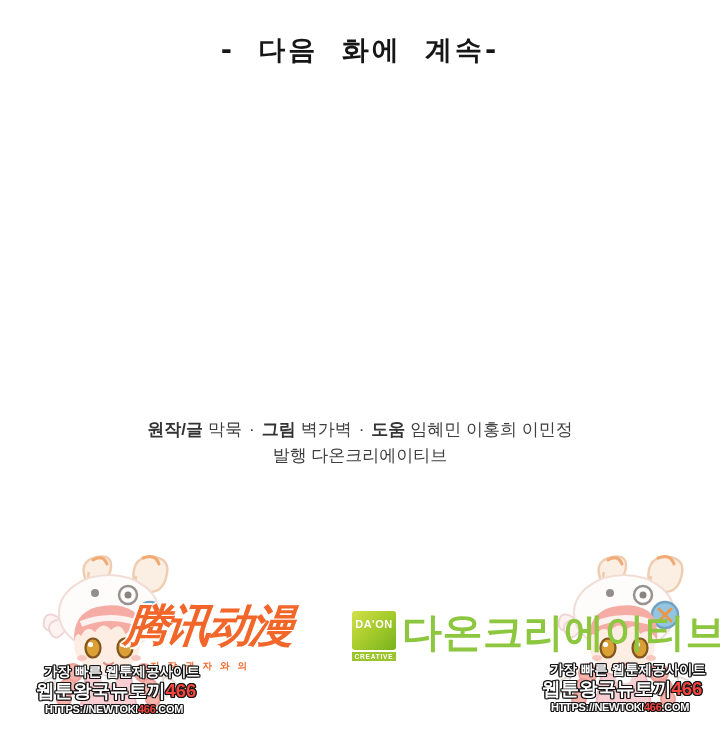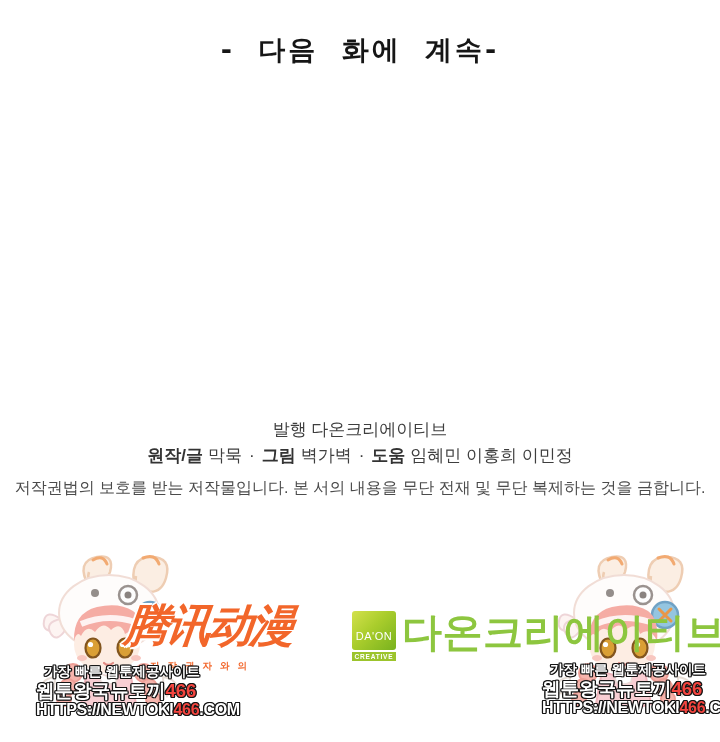--- a/index.html
+++ b/index.html
@@ -31,56 +31,55 @@
   .tencent-title{font-size:45px;font-weight:900;font-style:italic;letter-spacing:-3px;
     color:#f2662a;transform:skewX(-6deg);white-space:nowrap;
     text-shadow:2px 0 0 #fff,-2px 0 0 #fff,0 2px 0 #fff,0 -2px 0 #fff,2px 2px 0 #fff;}
   .tencent-tagline{margin-top:4px;margin-left:26px;font-size:9.5px;font-weight:bold;
     letter-spacing:8px;color:#f2662a;white-space:nowrap;}
 
   .daon{position:absolute;left:352px;top:611px;z-index:2;width:46px;}
   .daon-box{width:44px;height:39px;border-radius:3px;
     background:linear-gradient(135deg,#d3e14c 0%,#aacd2c 45%,#78b21e 100%);
     display:flex;align-items:flex-end;justify-content:center;}
-  .daon-box-title{font-size:11px;font-weight:400;color:#fff;letter-spacing:.5px;
-    padding-bottom:8px;}
+  .daon-box-title{font-size:11px;font-weight:700;color:#fff;letter-spacing:.5px;
+    padding-bottom:20px;}
   .daon-strip{margin-top:2px;width:44px;height:9px;background:#9cc42c;
     display:flex;align-items:center;justify-content:center;}
   .daon-strip-sub{font-size:6.5px;font-weight:800;color:#fff;letter-spacing:.8px;}
   .daon-wordmark{position:absolute;left:402px;top:605px;z-index:4;font-size:40px;
     font-weight:700;letter-spacing:.5px;color:#8dc63f;white-space:nowrap;}
 
   
   .wm{position:absolute;width:156px;text-align:center;z-index:5;font-weight:800;}
   .wm.left{left:36px;top:663px;}
   .wm.right{left:542px;top:661px;}
   .outl{color:#ffffff;
     text-shadow:-1.2px 0 #151515,1.2px 0 #151515,0 -1.2px #151515,0 1.2px #151515,
       -0.9px -0.9px #151515,0.9px -0.9px #151515,-0.9px 0.9px #151515,0.9px 0.9px #151515;}
   .red{color:#f4453f;margin-top:6px;}
   .wm1{font-size:13.5px;line-height:17px;white-space:nowrap;margin-left:8px;}
   .wm2{font-size:18.5px;line-height:22px;white-space:nowrap;}
-  .wm3{font-size:16px;line-height:15px;letter-spacing:-.3px;white-space:nowrap;}
+  .wm3{font-size:11px;line-height:15px;letter-spacing:-.3px;white-space:nowrap;}
 </style>
 </head>
 <body>
 
 <div class="page">
 
   <div class="continued">- 다음 화에 계속-</div>
 
   <div class="credits">
-    <div>발행 다온크리에이티브</div>
     <div>
       <span class="b">원작/글</span><span class="v">막묵</span><span class="dot">·</span><span class="b">그림</span><span class="v">벽가벽</span><span class="dot">·</span><span class="b">도움</span><span class="v">임혜민 이홍희 이민정</span>
     </div>
+    <div>발행 다온크리에이티브</div>
   </div>
 
   <div class="copyright">
-    <div>저작권법의 보호를 받는 저작물입니다. 본 서의 내용을 무단 전재 및 무단 복제하는 것을 금합니다.</div>
   </div>
 
   <svg class="mascot left" viewBox="0 0 150 158">
     <g opacity="0.95">
       <path d="M52 36 q-14 -26 8 -30 q18 -3 13 15 q-4 13 -15 11 q-9 -2 -6 -11" fill="#fbeee2" stroke="#eecbaf" stroke-width="2.5"></path>
       <path d="M56 9 q10 -6 14 4" fill="none" stroke="#f2a66b" stroke-width="3" stroke-linecap="round"></path>
       <path d="M98 38 q-7 -32 16 -32 q21 0 15 21 q-5 17 -21 13 q-11 -3 -9 -15" fill="#fbeee2" stroke="#eecbaf" stroke-width="2.5"></path>
       <path d="M106 7 q12 -5 16 6" fill="none" stroke="#f2a66b" stroke-width="3" stroke-linecap="round"></path>
       <path d="M24 68 q-15 -10 -17 2 q-2 11 11 10 z" fill="#fdf4f2" stroke="#eed3d6" stroke-width="2"></path>
       <path d="M24 68 q-17 3 -10 15 q6 9 15 -5 z" fill="#fdf4f2" stroke="#eed3d6" stroke-width="2"></path>

